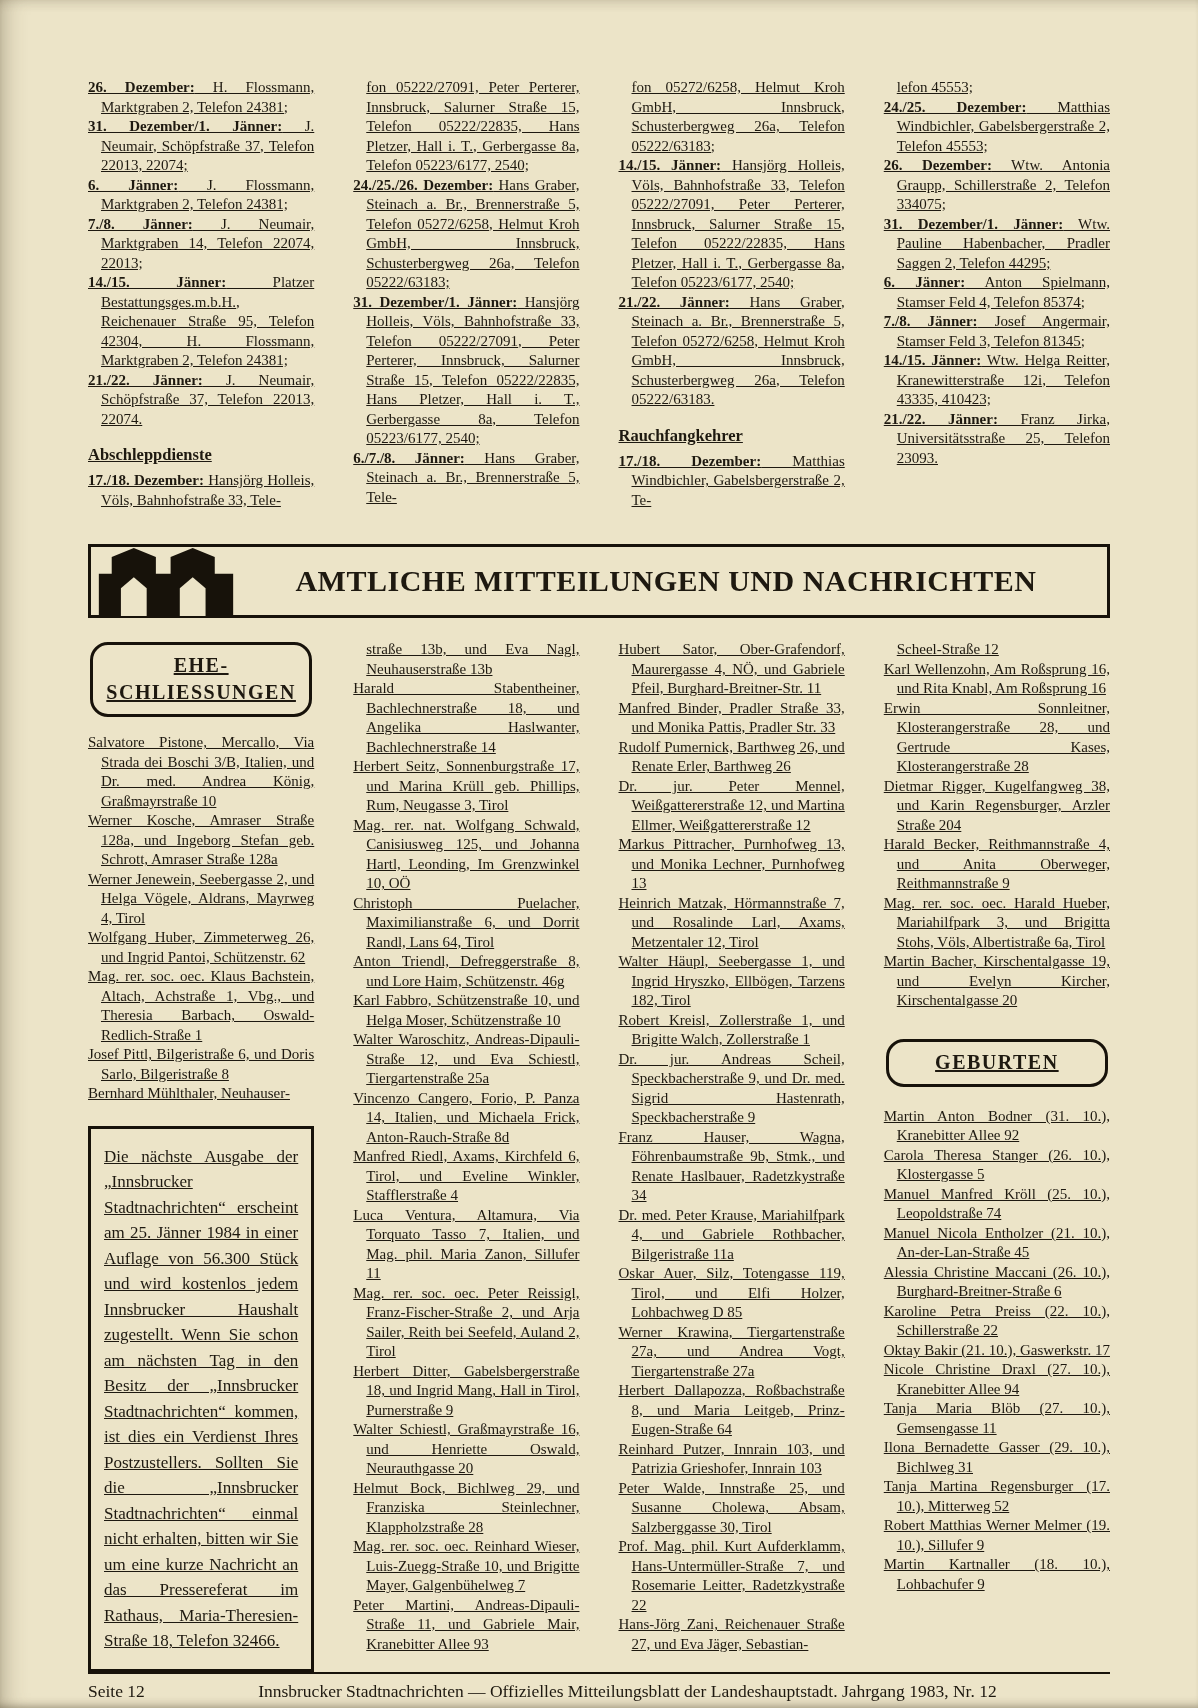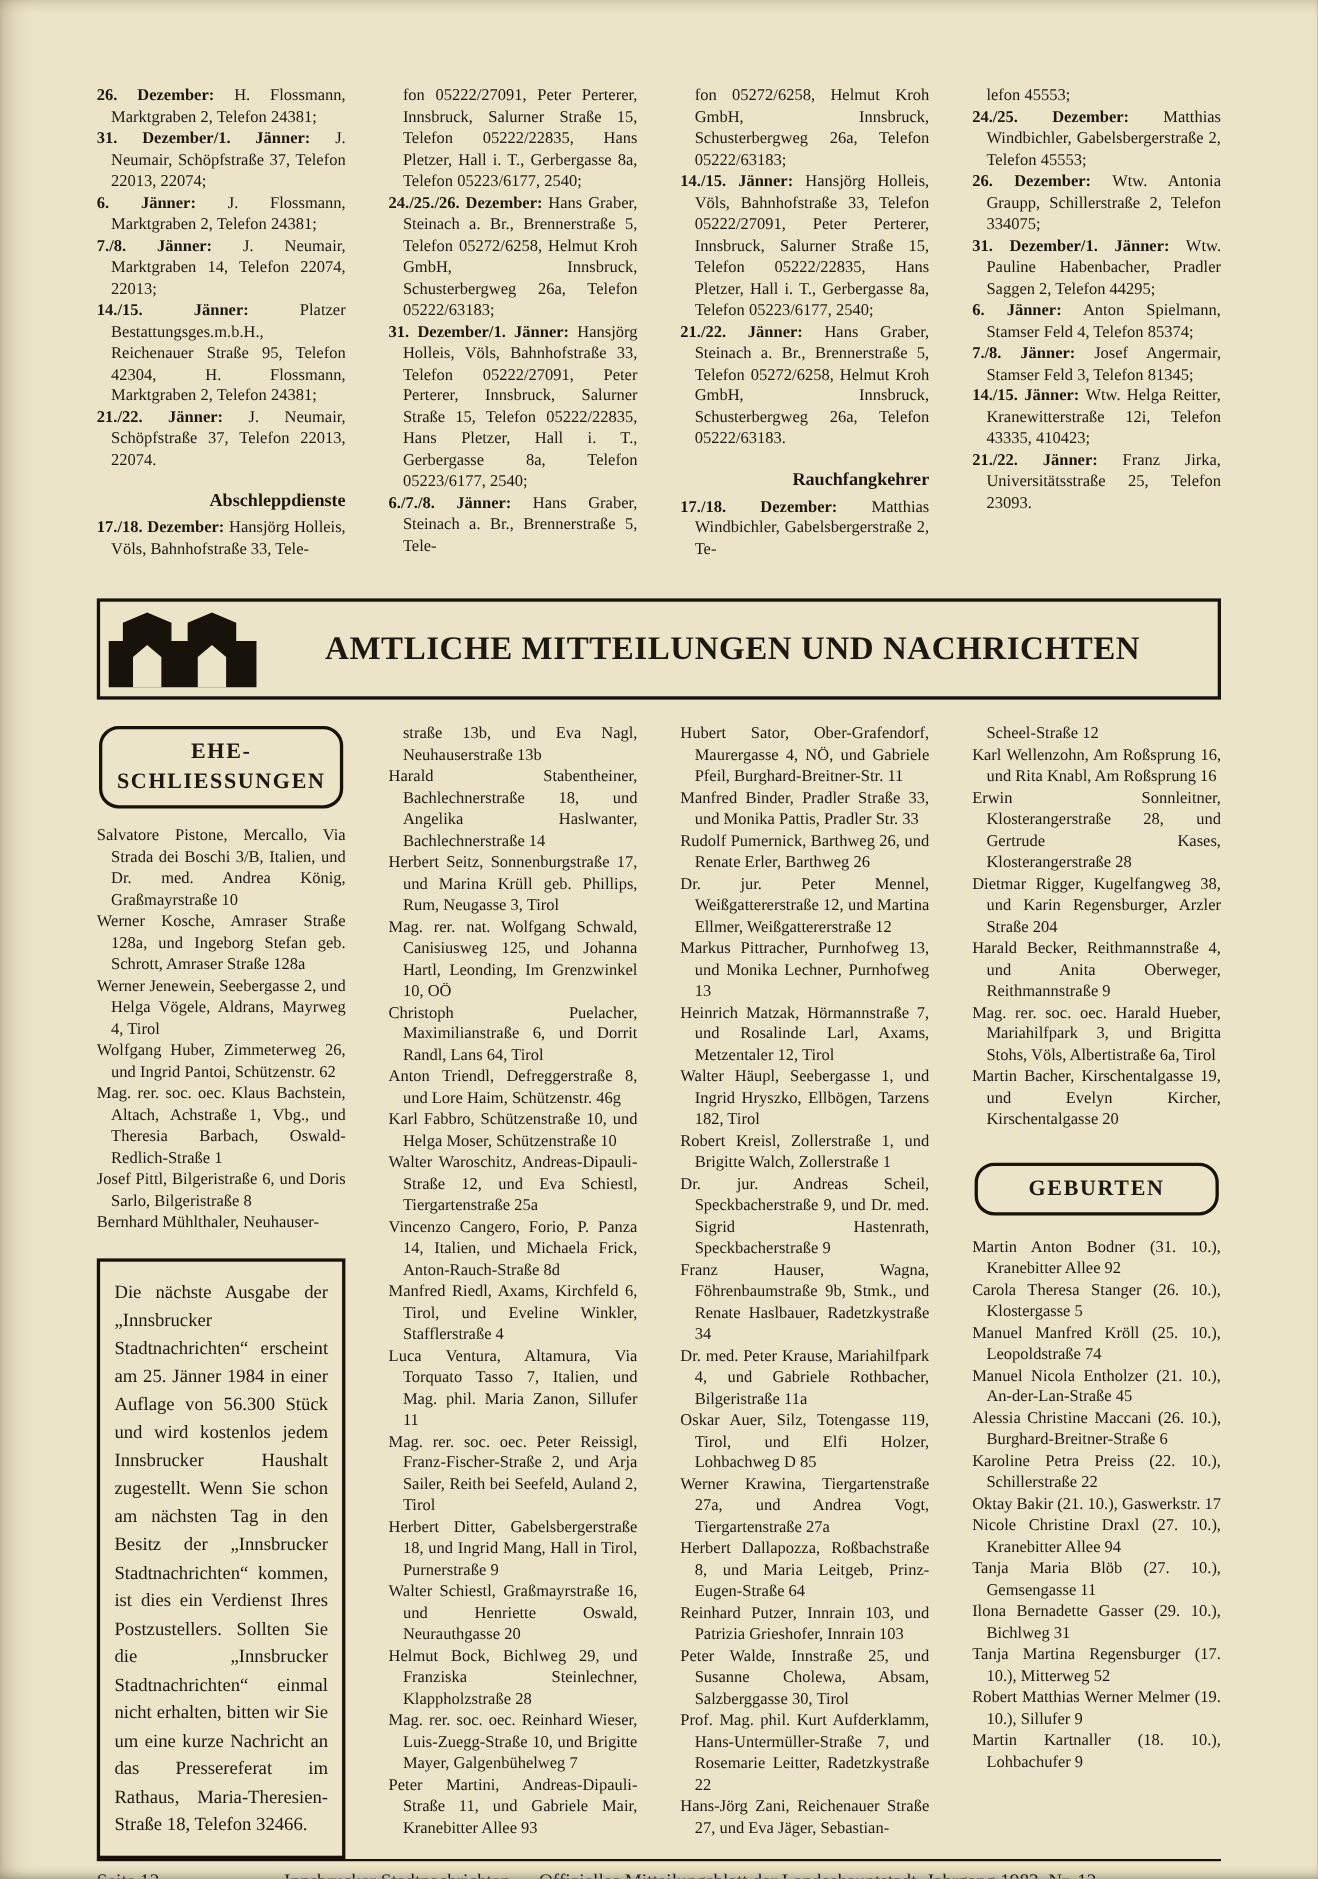--- a/index.html
+++ b/index.html
@@ -16,31 +16,31 @@
     overflow:hidden;
   }
   .page::before {
     content:""; position:absolute; inset:0; pointer-events:none;
     box-shadow: inset 16px 0 26px -16px rgba(70,58,34,.45),
                 inset 0 -8px 10px -7px rgba(60,50,30,.45),
                 inset 0 10px 14px -12px rgba(70,58,34,.3);
   }
   .grid {
     display:grid; grid-template-columns:repeat(4, 1fr); gap:39px;
-    font-size:15px; line-height:1.3; text-align:justify;
+    font-size:15px; line-height:1.3; text-align:justify;text-decoration:underline;
   }
   .entry { padding-left:13px; text-indent:-13px; }
   .entry b { font-weight:700; }
   .cont { text-indent:0; }
-  .subhead { font-size:16.5px; font-weight:700; text-align:right; margin:15px 0 6px; }
+  .subhead { font-size:16.5px; font-weight:700; text-align:left; margin:15px 0 6px; }
 
   .banner {
     display:flex; align-items:center;
     border:3px solid #17120a;
-    height:92px; margin:34px 0 22px; padding:0 10px 0 6px;
+    height:74px; margin:34px 0 22px; padding:0 10px 0 6px;
     flex:none;
   }
   .banner .logo { flex:none; display:block; line-height:0; }
   .banner-title {
     flex:1; text-align:center;
     font-size:30px; font-weight:700; letter-spacing:.5px;
     white-space:nowrap;
   }
 
   .section-box {

